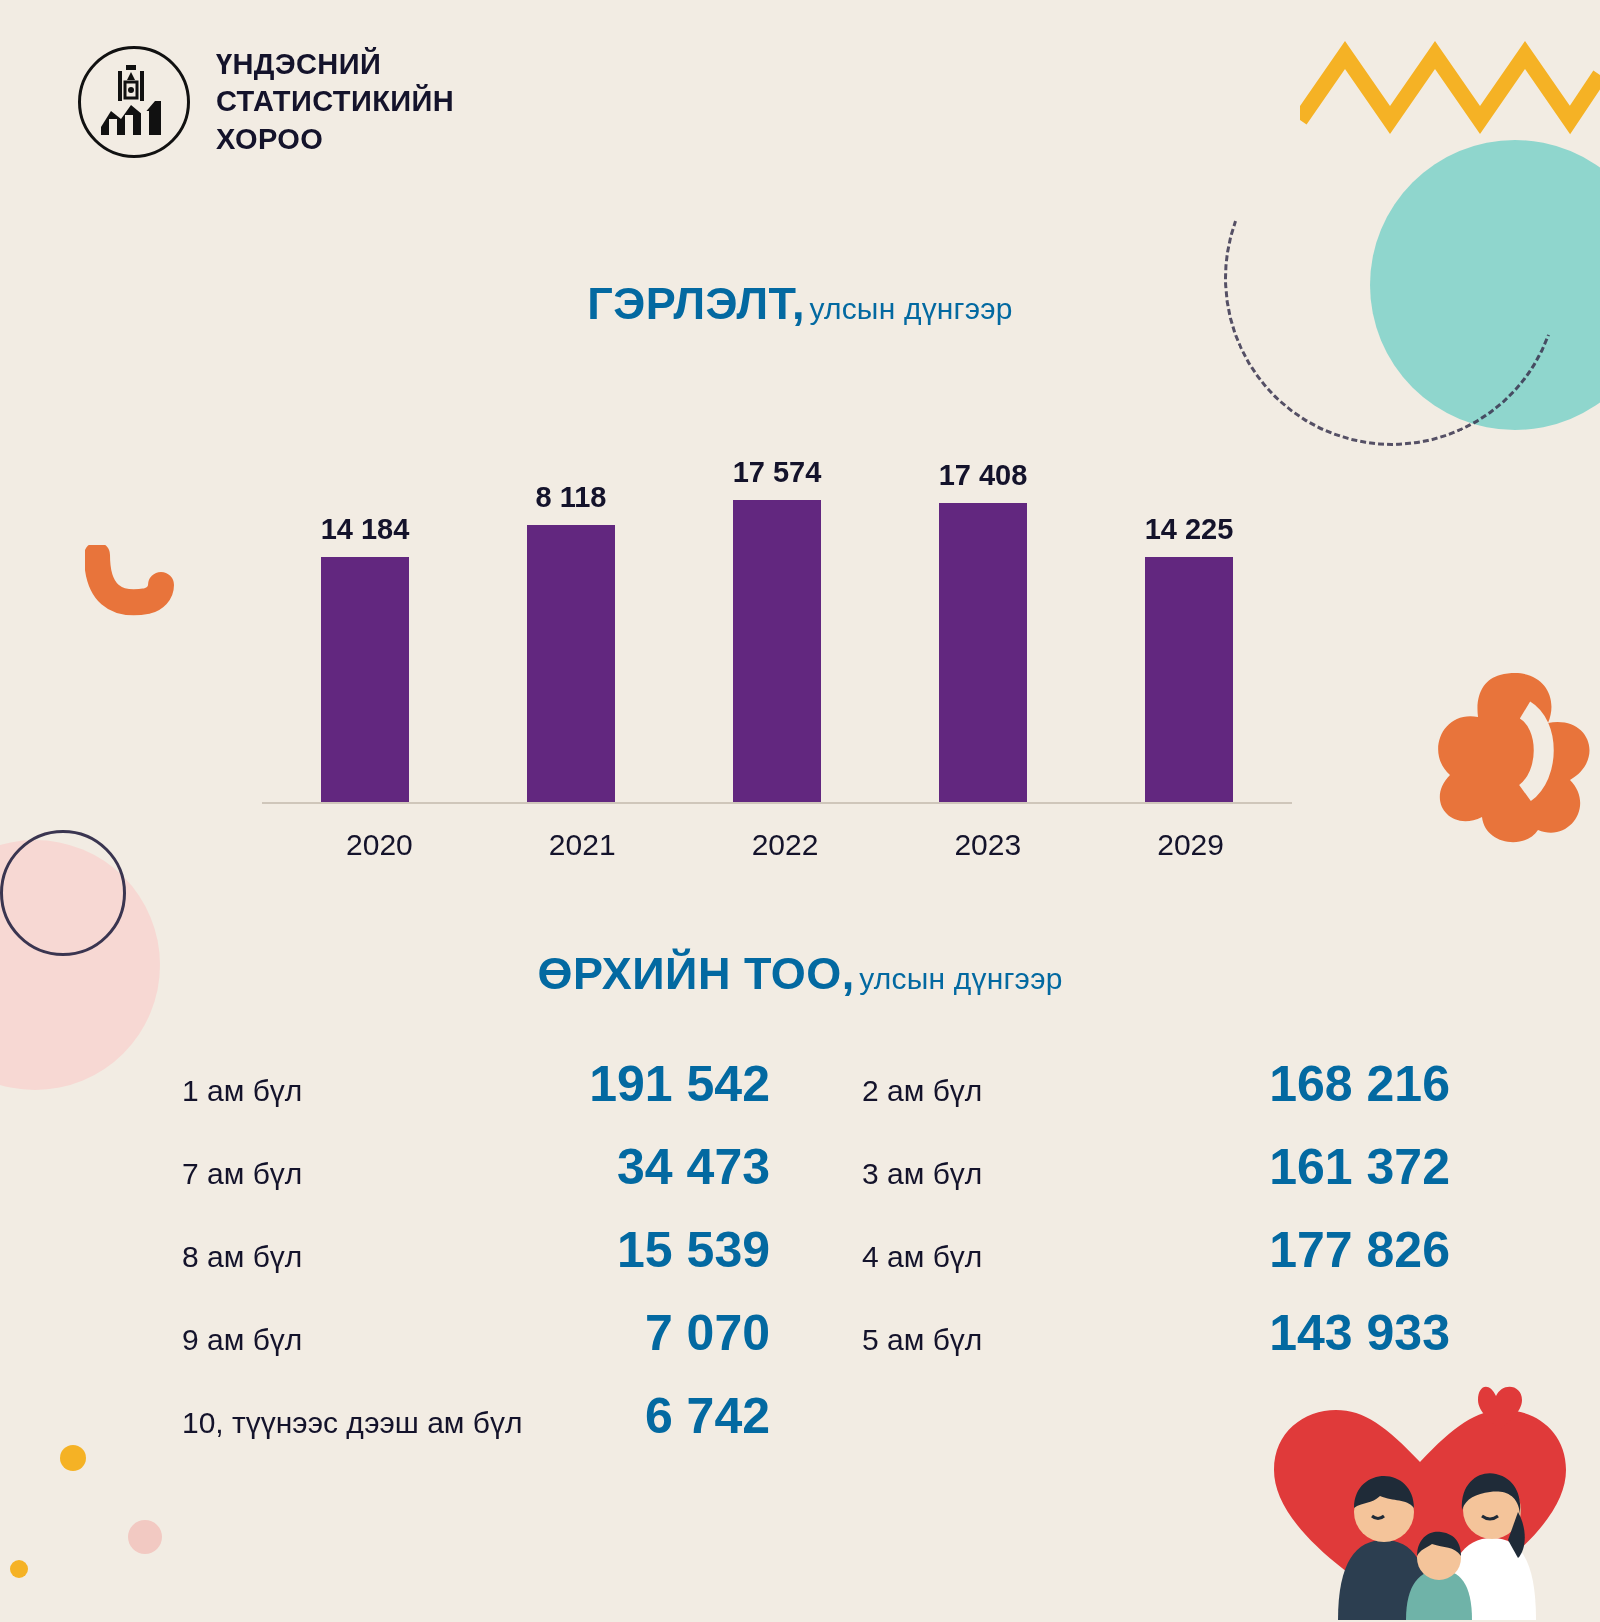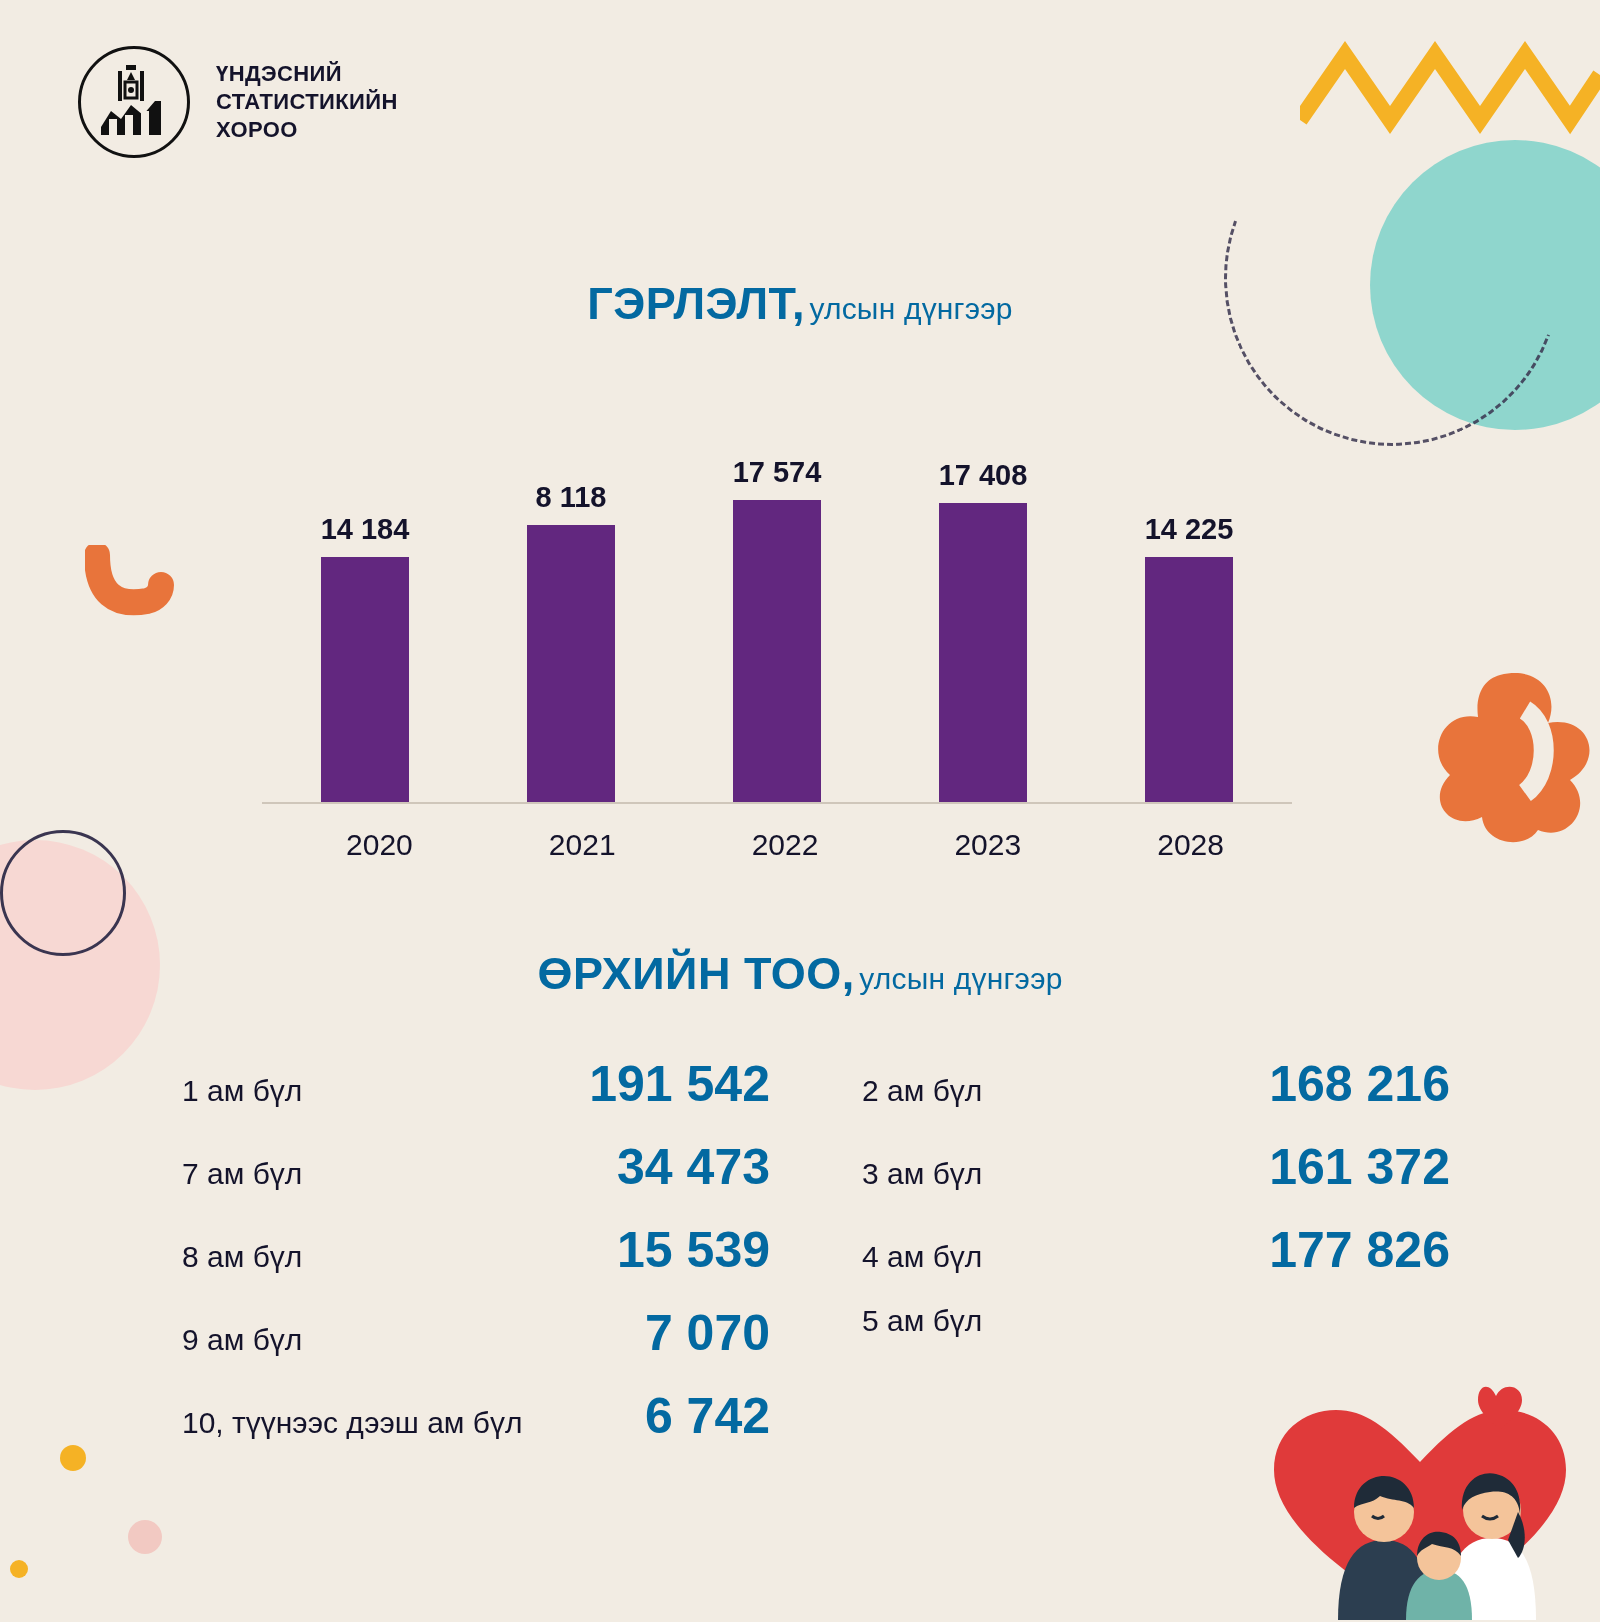--- a/index.html
+++ b/index.html
@@ -71,21 +71,21 @@
   }
   .logo-mark {
     width: 106px; height: 106px;
     border-radius: 50%;
     border: 3px solid #111;
     position: relative;
     overflow: hidden;
     background: #f2ece3;
   }
   .org-name {
-    font-size: 22px;
+    font-size: 29px;
     font-weight: bold;
     line-height: 1.28;
     color: #14132b;
     letter-spacing: .4px;
     white-space: pre-line;
   }
 
   
   .section-title {
     position: absolute;
@@ -278,21 +278,21 @@
         <div class="bar-value">14 225</div>
         <div class="bar" id="bar4" style="height: 245px;"></div>
       </div>
     </div>
     <div class="axis-line"></div>
     <div class="x-labels">
       <div class="x-label">2020</div>
       <div class="x-label">2021</div>
       <div class="x-label">2022</div>
       <div class="x-label">2023</div>
-      <div class="x-label">2028</div>
+      <div class="x-label">2029</div>
     </div>
   </div>
 
   <div class="section-title" id="household-title">
     <span class="t-main">ӨРХИЙН ТОО,</span>
     <span class="t-sub">улсын дүнгээр</span>
   </div>
 
   <div class="hh">
     <div class="hh-row">
@@ -322,20 +322,21 @@
       <span class="hh-label">4 ам бүл</span>
       <span class="hh-value">177 826</span>
     </div>
     <div class="hh-row">
       <span class="hh-label">9 ам бүл</span>
       <span class="hh-value">7 070</span>
     </div>
 
     <div class="hh-row">
       <span class="hh-label">5 ам бүл</span>
+      <span class="hh-value">143 933</span>
     </div>
     <div class="hh-row">
       <span class="hh-label">10, түүнээс дээш ам бүл</span>
       <span class="hh-value">6 742</span>
     </div>
   </div>
 
   <div class="family">
     <svg width="320" height="260" viewBox="0 0 320 260">
       <path d="M160,258 C60,200 14,150 14,108 C14,70 44,48 76,48 C104,48 126,64 160,100

